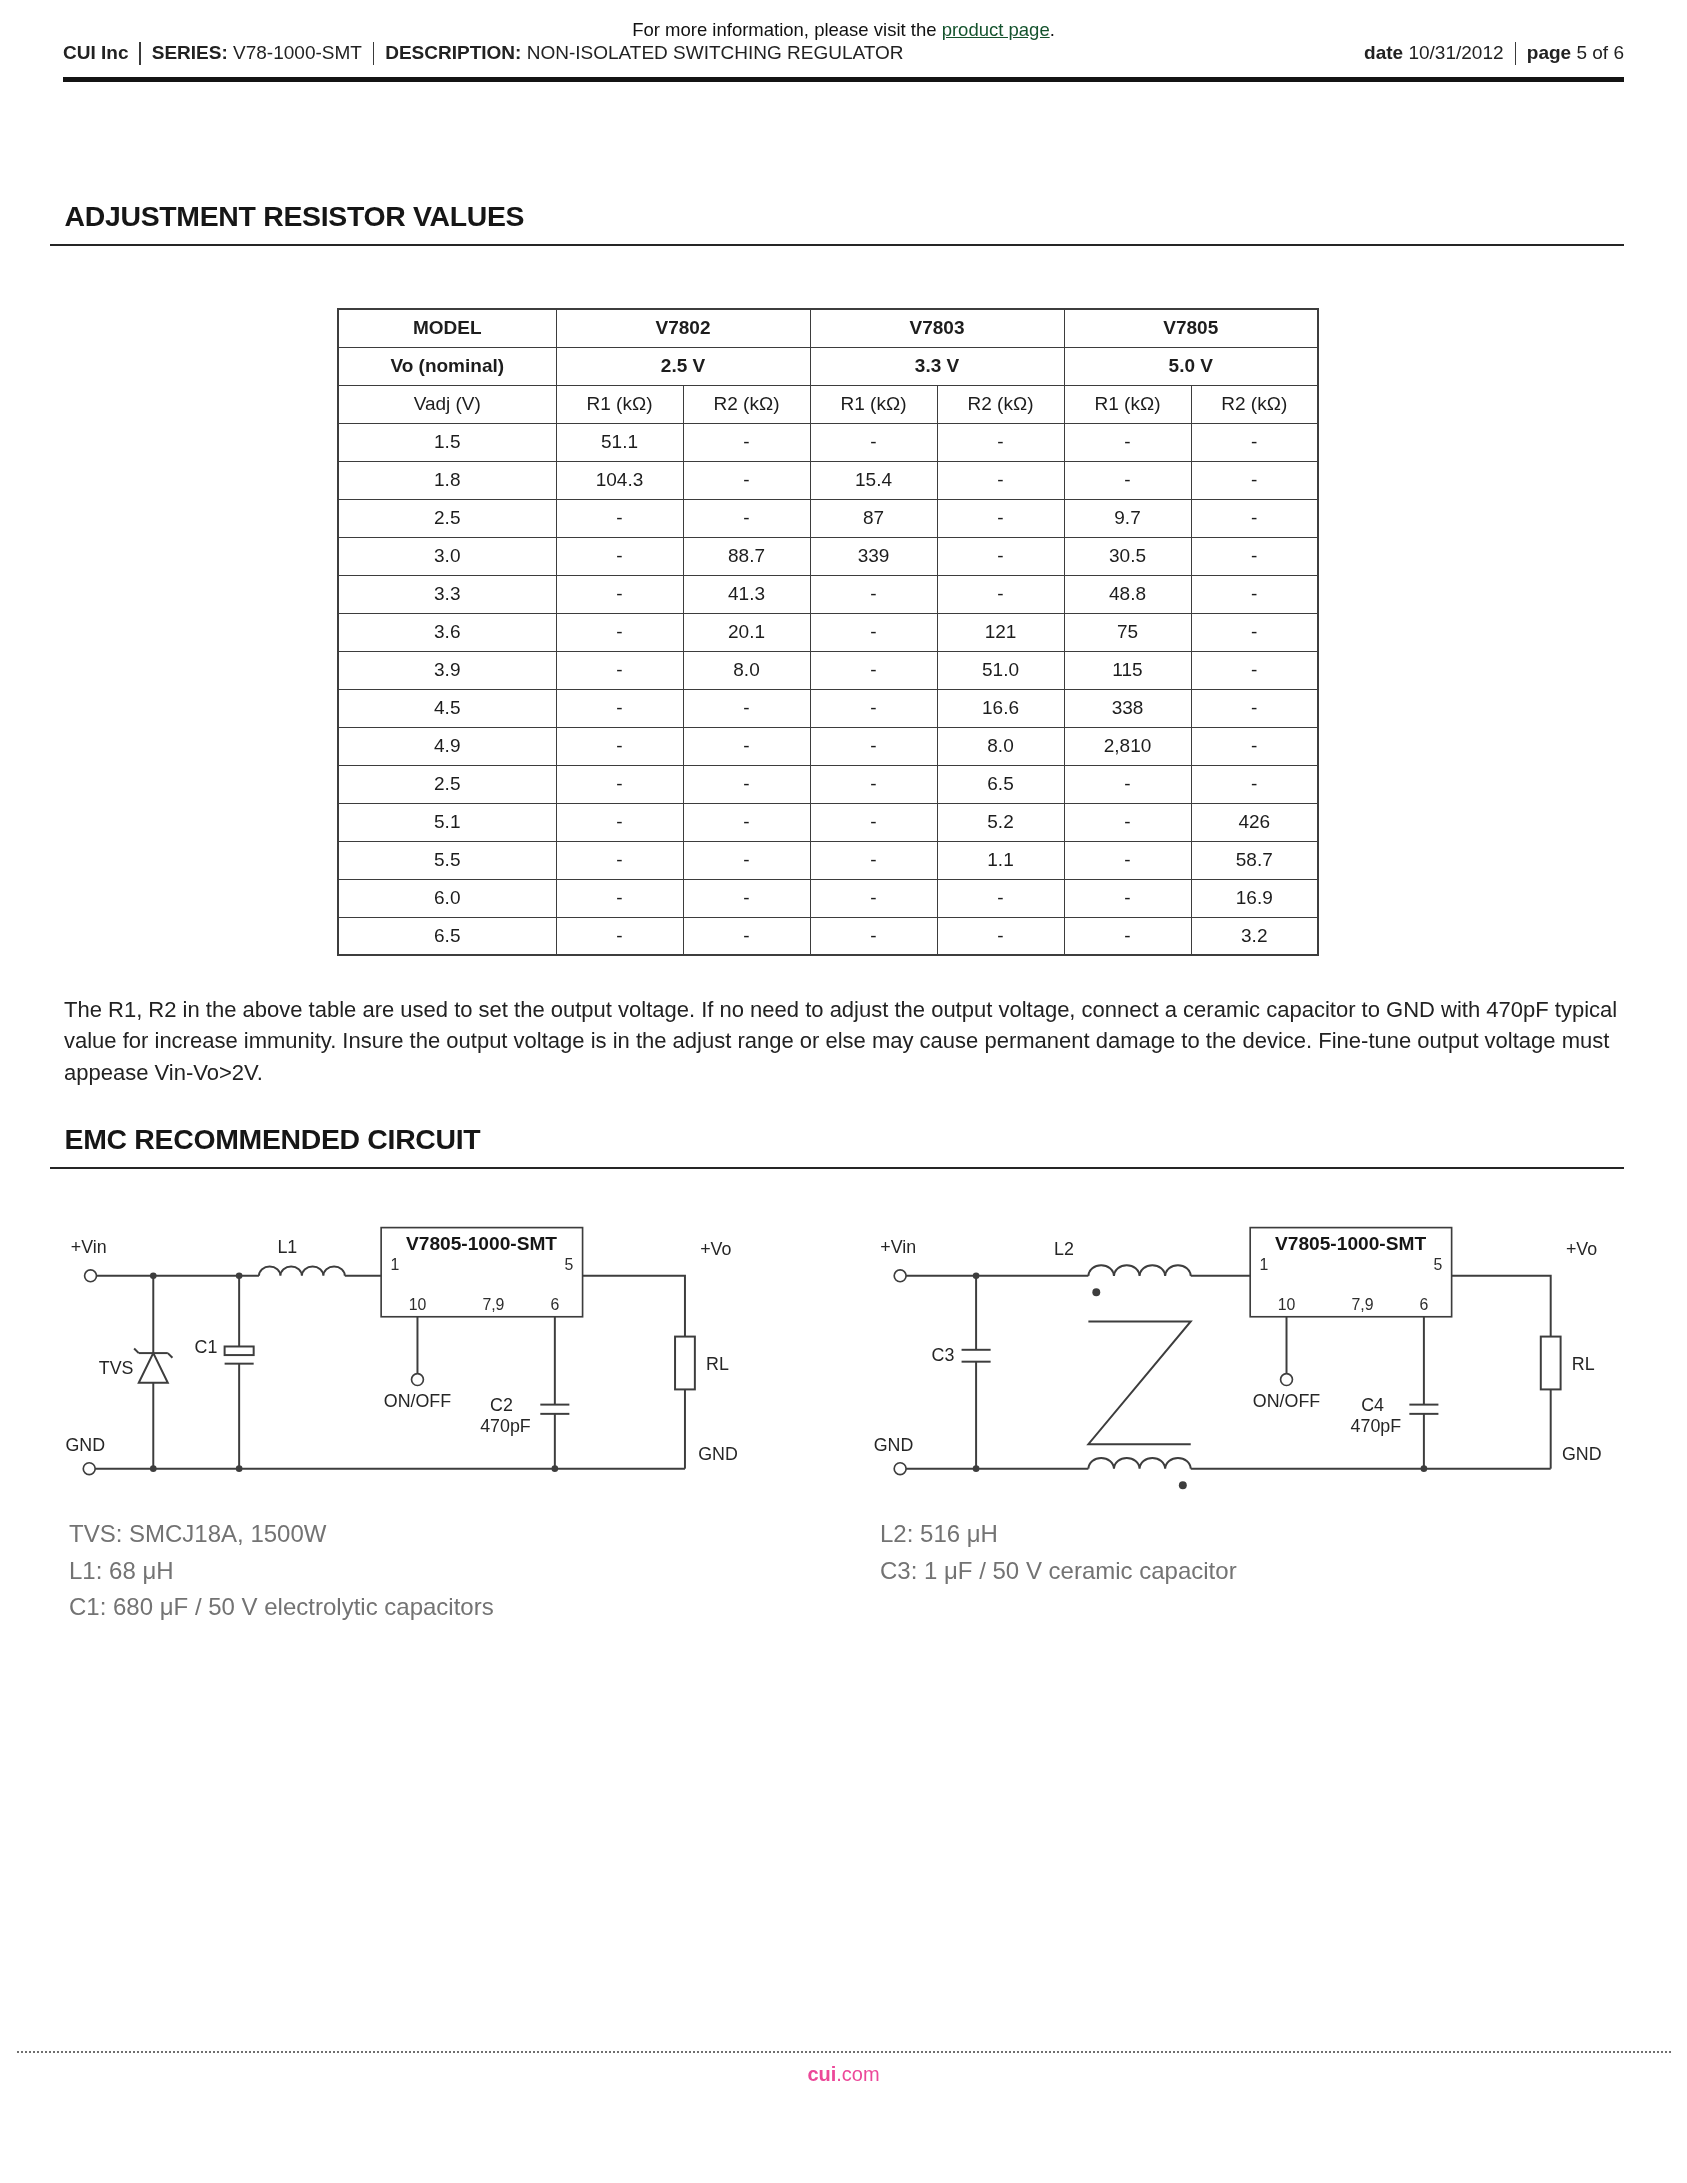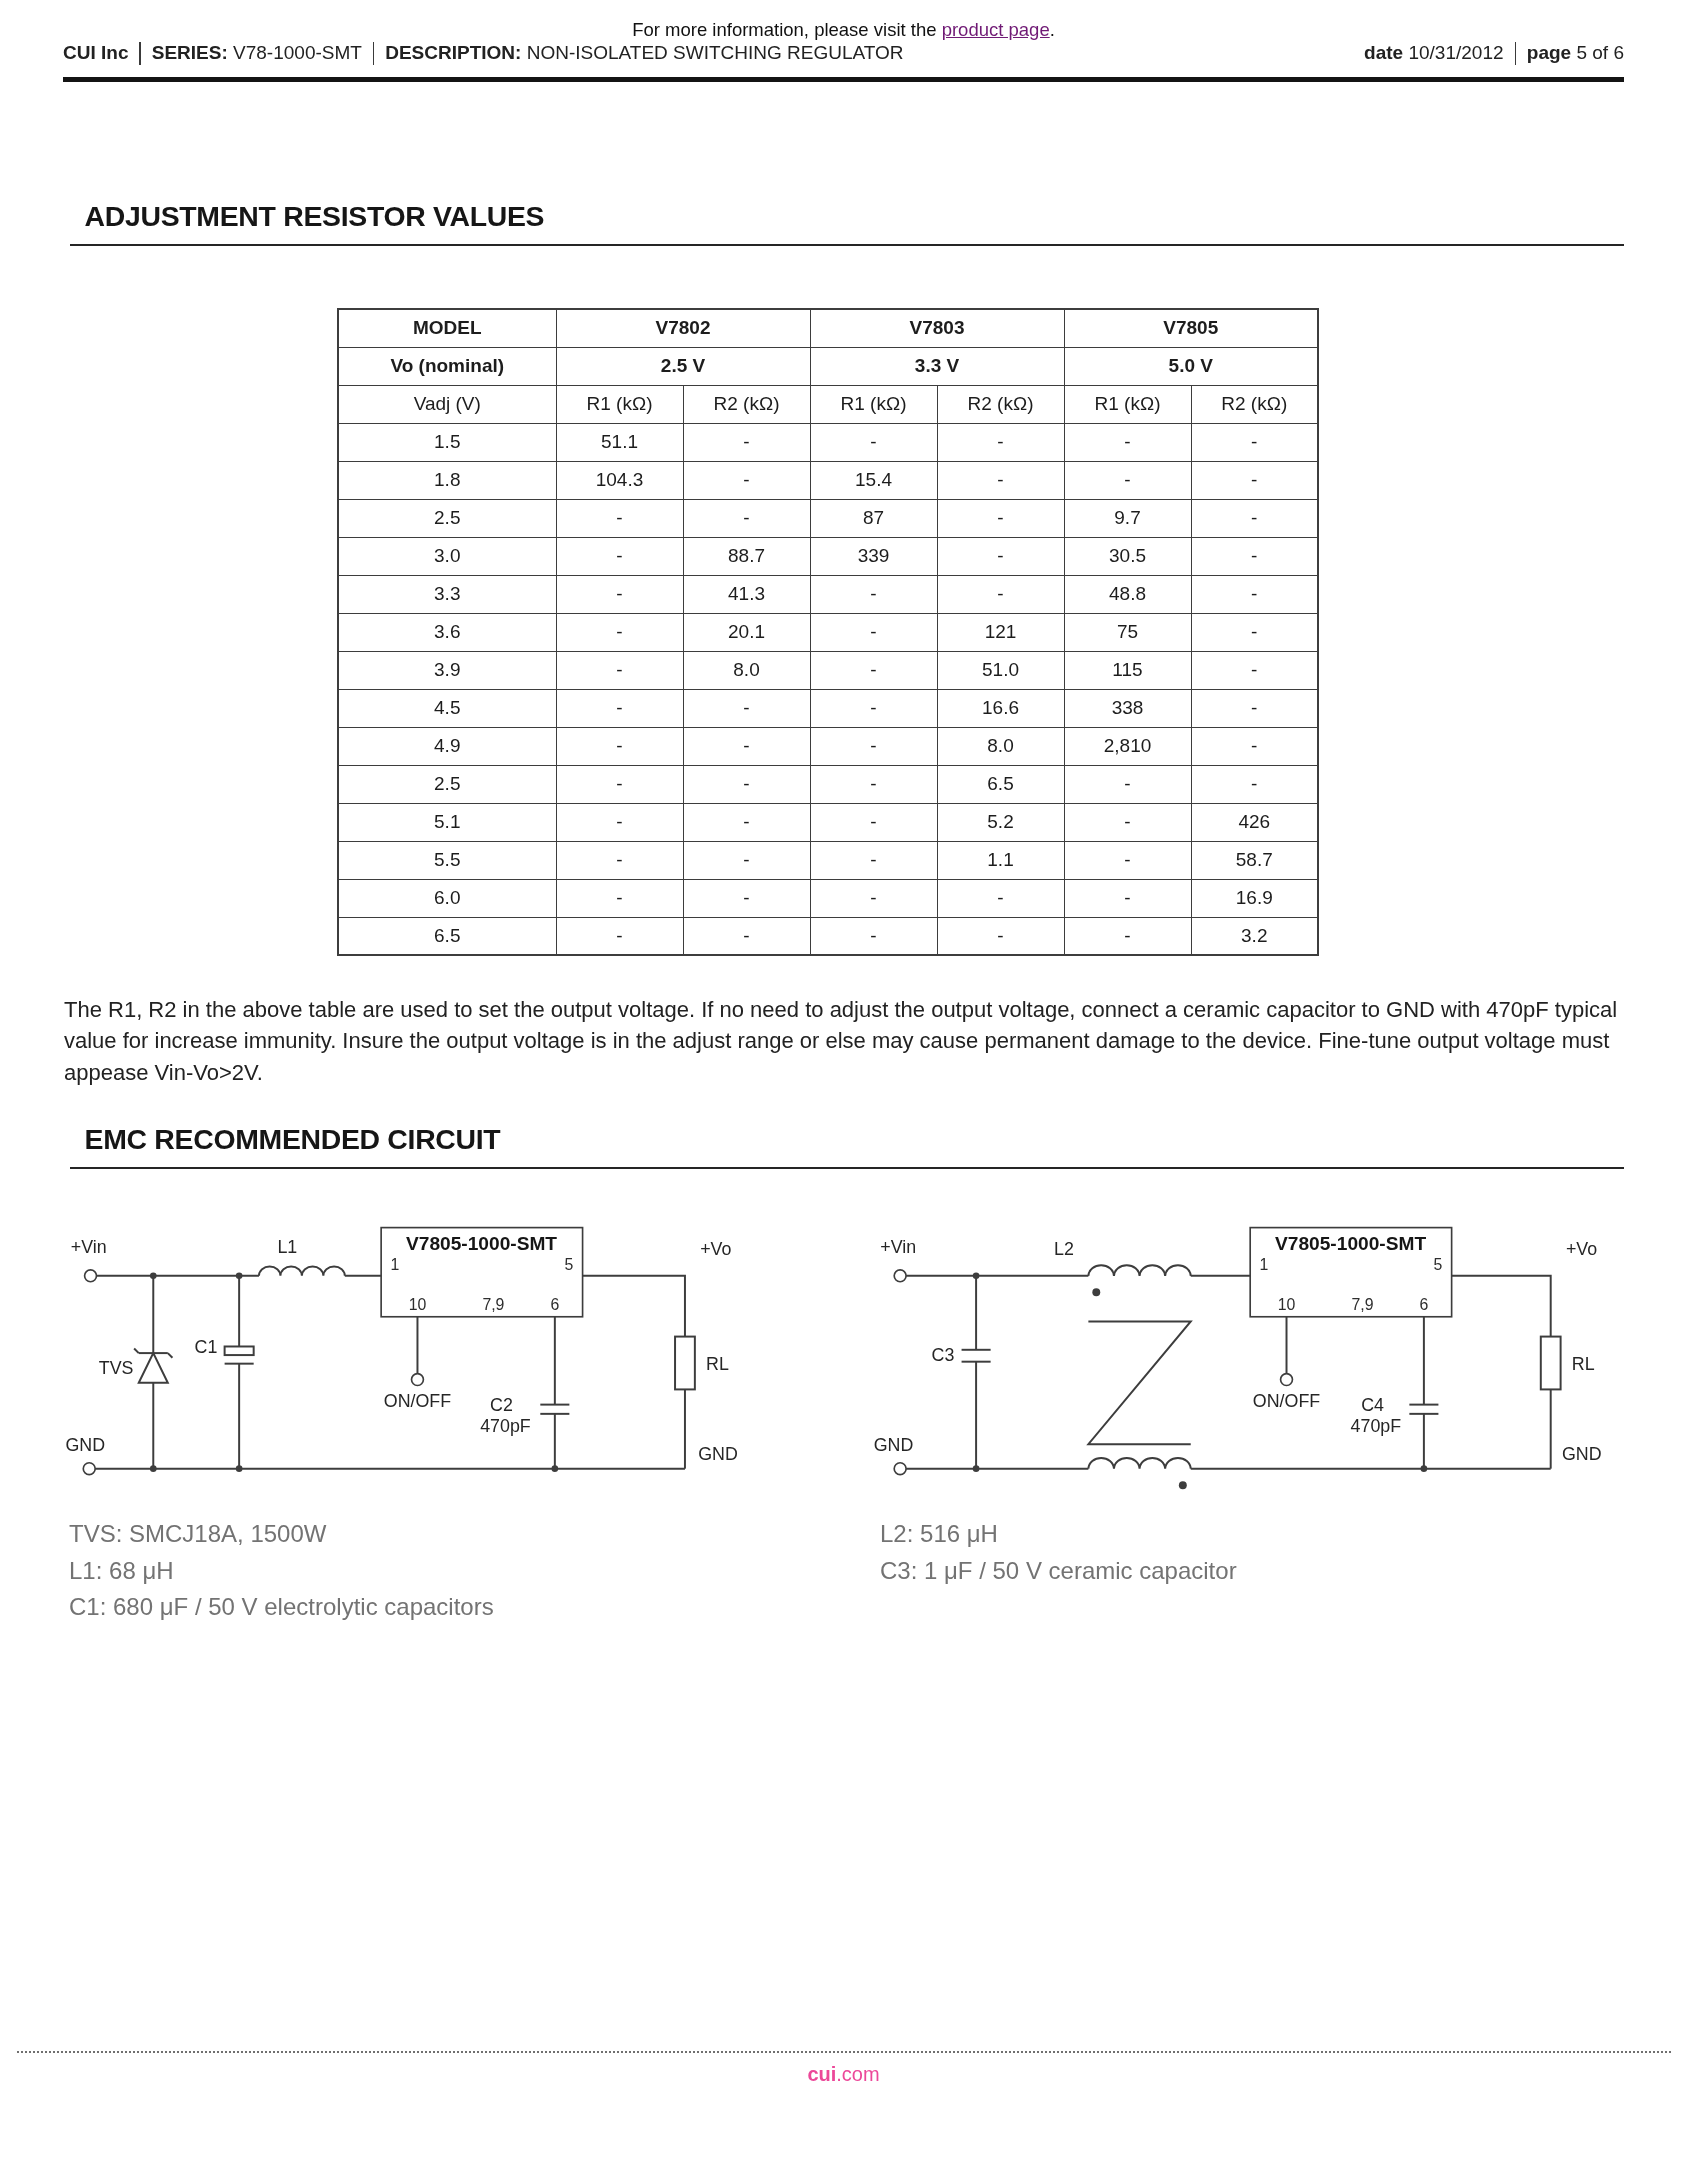--- a/index.html
+++ b/index.html
@@ -16,21 +16,21 @@
 
   
   .top-note {
     position: absolute;
     top: 18.5px; left: 0;
     width: 100%;
     text-align: center;
     font-size: 18.5px;
     color: #111;
   }
-  .top-note a { color: #701a75; text-decoration: underline; cursor: pointer; }
+  .top-note a { color: #14532d; text-decoration: underline; cursor: pointer; }
 
   
   .doc-header {
     position: absolute;
     top: 42px; left: 63px; right: 63px;
     display: flex;
     justify-content: space-between;
     align-items: center;
     font-size: 19px;
     color: #222;
@@ -41,21 +41,21 @@
   .header-rule {
     position: absolute;
     top: 77px; left: 63px; right: 63px;
     height: 4.6px;
     background: #141414;
   }
 
   
   .section-title {
     position: absolute;
-    left: 70px; right: 63px;
+    left: 50px; right: 63px;
     border-bottom: 2px solid #252525;
     padding: 0 0 10.6px 14.6px;
     font-size: 28.4px;
     font-weight: bold;
     letter-spacing: -0.3px;
     color: #161616;
   }
   #sec-adjust { top: 200px; }
   #sec-emc { top: 1123px; }
 

